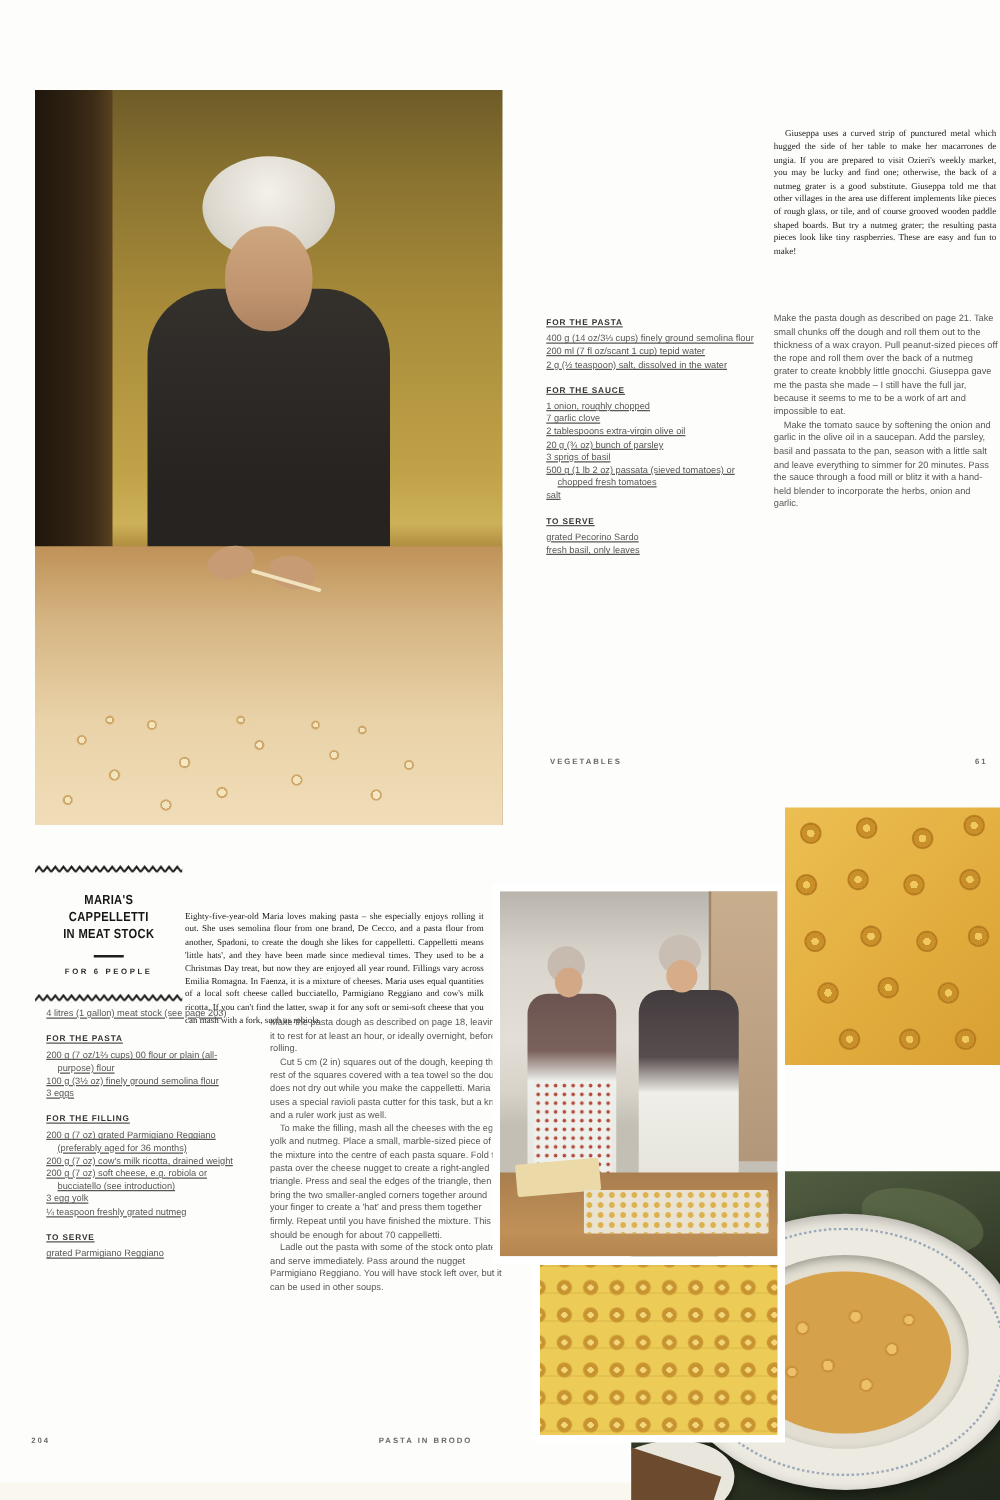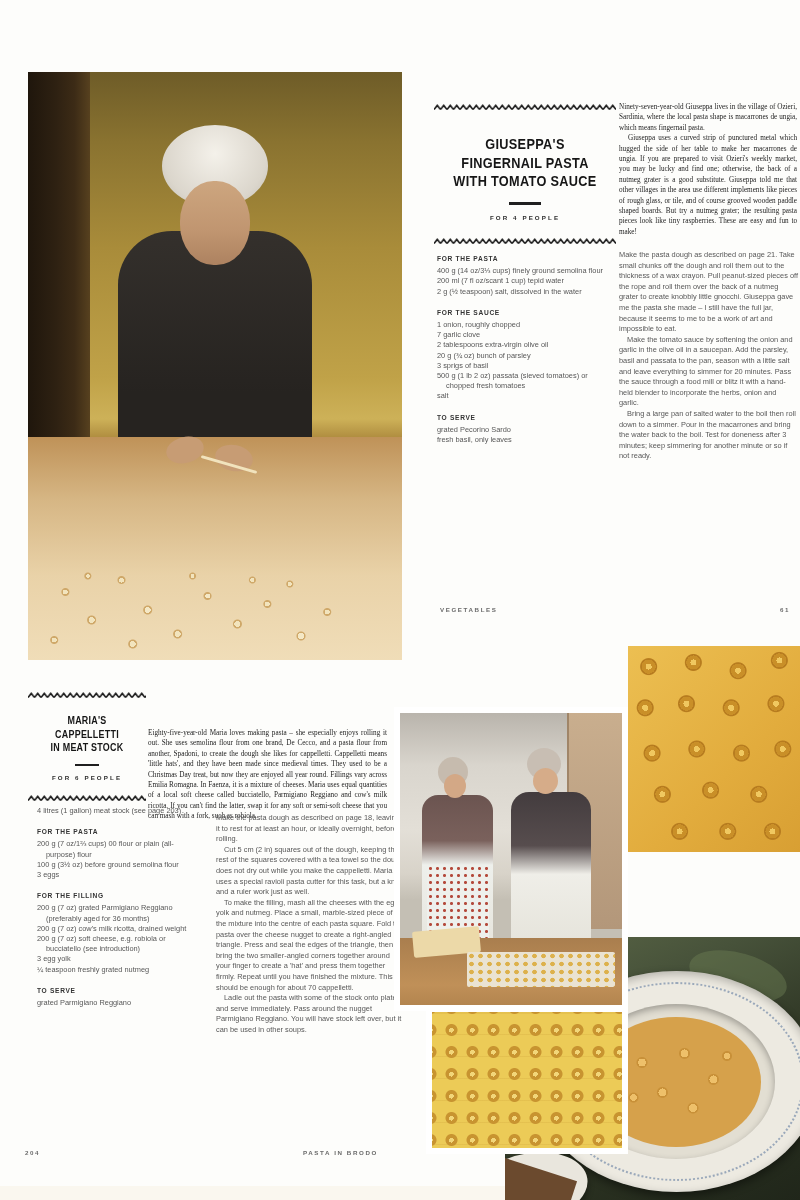--- a/index.html
+++ b/index.html
@@ -10,21 +10,21 @@
   .title-lines{font-weight:bold;color:#161616;}
   .tb-top .title-lines{font-size:15.5px;line-height:18.5px;letter-spacing:.4px;transform:scaleX(.82);transform-origin:50% 50%;}
   .tb-bot .title-lines{font-size:10.5px;line-height:13.5px;letter-spacing:.3px;transform:scaleX(.85);transform-origin:50% 50%;}
   .title-block{text-align:center;}
   .rule{background:#1f1f1f;margin:0 auto;}
   .serves{font-size:6.2px;font-weight:bold;letter-spacing:2.1px;color:#2e2e2e;}
   .zz{display:block;width:100%;height:7px;}
   .intro{font-family:"Liberation Serif",serif;font-size:7.2px;line-height:10.4px;text-align:justify;color:#1c1c1c;}
   .intro p{margin:0;}
   .intro p.ind{text-indent:9px;}
-  .ing{font-size:7.4px;line-height:10.2px;color:#575757;}
+  .ing{font-size:7.4px;line-height:10.2px;color:#575757;text-decoration:underline;}
   .ing-head{font-size:6.6px;font-weight:bold;letter-spacing:.7px;color:#343434;margin:11px 0 2px;}
   .ing-head.first{margin-top:0;}
   .ing-item{padding-left:9px;text-indent:-9px;}
   .method{font-size:7.4px;line-height:10.6px;color:#575757;}
   .method-p{margin:0;}
   .method-p + .method-p{text-indent:8px;}
   .foot{font-size:6.2px;letter-spacing:1.6px;color:#6a6a6a;font-weight:bold;}
   
   .photo{position:absolute;overflow:hidden;}
   .layer{position:absolute;}
@@ -151,38 +151,22 @@
     <div class="layer p-body"></div>
     <div class="layer p-hair"></div>
     <div class="layer p-face"></div>
     <div class="layer p-table"></div>
     <div class="layer p-dots"></div>
     <div class="layer p-hand" style="left:37%;top:62%;transform:rotate(-14deg);"></div>
     <div class="layer p-hand" style="left:50%;top:63.5%;transform:rotate(12deg);"></div>
     <div class="layer p-rope"></div>
   </div>
 
-  <div class="abs title-block tb-top" style="left:434px;top:104px;width:182px;">
-    <svg class="zz">
-        <rect width="100%" height="7" fill="url(#zz)"></rect>
-      </svg>
-    <div style="margin-top:24px;">
-      <div class="title-lines">GIUSEPPA'S</div>
-      <div class="title-lines">FINGERNAIL PASTA</div>
-      <div class="title-lines">WITH TOMATO SAUCE</div>
-    </div>
-    <div class="rule" style="width:32px;height:3px;margin-top:11px;margin-bottom:9px;"></div>
-    <div class="serves">FOR 4 PEOPLE</div>
-    <svg class="zz" style="margin-top:17px;">
-        <rect width="100%" height="7" fill="url(#zz)"></rect>
-      </svg>
-  </div>
 
   <div class="abs intro" style="left:619px;top:102px;width:178px;">
-    <p>Ninety-seven-year-old Giuseppa lives in the village of Ozieri, Sardinia, where the local pasta shape is macarrones de ungia, which means fingernail pasta.</p>
     <p class="ind">Giuseppa uses a curved strip of punctured metal which hugged the side of her table to make her macarrones de ungia. If you are prepared to visit Ozieri's weekly market, you may be lucky and find one; otherwise, the back of a nutmeg grater is a good substitute. Giuseppa told me that other villages in the area use different implements like pieces of rough glass, or tile, and of course grooved wooden paddle shaped boards. But try a nutmeg grater; the resulting pasta pieces look like tiny raspberries. These are easy and fun to make!</p>
   </div>
 
   <div class="abs ing" style="left:437px;top:254px;width:172px;">
     <div class="ing-head first">FOR THE PASTA</div>
     <div>
         <div class="ing-item">400 g (14 oz/3⅓ cups) finely ground semolina flour</div>
         <div class="ing-item">200 ml (7 fl oz/scant 1 cup) tepid water</div>
         <div class="ing-item">2 g (½ teaspoon) salt, dissolved in the water</div>
       </div>
@@ -199,21 +183,20 @@
     <div class="ing-head">TO SERVE</div>
     <div>
         <div class="ing-item">grated Pecorino Sardo</div>
         <div class="ing-item">fresh basil, only leaves</div>
       </div>
   </div>
 
   <div class="abs method" style="left:619px;top:250px;width:179px;">
       <div class="method-p">Make the pasta dough as described on page 21. Take small chunks off the dough and roll them out to the thickness of a wax crayon. Pull peanut-sized pieces off the rope and roll them over the back of a nutmeg grater to create knobbly little gnocchi. Giuseppa gave me the pasta she made – I still have the full jar, because it seems to me to be a work of art and impossible to eat.</div>
       <div class="method-p">Make the tomato sauce by softening the onion and garlic in the olive oil in a saucepan. Add the parsley, basil and passata to the pan, season with a little salt and leave everything to simmer for 20 minutes. Pass the sauce through a food mill or blitz it with a hand-held blender to incorporate the herbs, onion and garlic.</div>
-      <div class="method-p">Bring a large pan of salted water to the boil then roll down to a simmer. Pour in the macarrones and bring the water back to the boil. Test for doneness after 3 minutes; keep simmering for another minute or so if not ready.</div>
     </div>
 
   <div class="abs foot" style="left:440px;top:606px;width:350px;display:flex;justify-content:space-between;">
     <span>VEGETABLES</span>
     <span>61</span>
   </div>
 
   <div class="photo p-tort">
     <div class="layer t-dots"></div>
   </div>
@@ -266,21 +249,21 @@
     <p>Eighty-five-year-old Maria loves making pasta – she especially enjoys rolling it out. She uses semolina flour from one brand, De Cecco, and a pasta flour from another, Spadoni, to create the dough she likes for cappelletti. Cappelletti means 'little hats', and they have been made since medieval times. They used to be a Christmas Day treat, but now they are enjoyed all year round. Fillings vary across Emilia Romagna. In Faenza, it is a mixture of cheeses. Maria uses equal quantities of a local soft cheese called bucciatello, Parmigiano Reggiano and cow's milk ricotta. If you can't find the latter, swap it for any soft or semi-soft cheese that you can mash with a fork, such as robiola.</p>
   </div>
 
   <div class="abs ing" style="left:37px;top:806px;width:162px;">
     <div>
         <div class="ing-item">4 litres (1 gallon) meat stock (see page 203)</div>
       </div>
     <div class="ing-head">FOR THE PASTA</div>
     <div>
         <div class="ing-item">200 g (7 oz/1⅔ cups) 00 flour or plain (all-purpose) flour</div>
-        <div class="ing-item">100 g (3½ oz) before ground semolina flour</div>
+        <div class="ing-item">100 g (3½ oz) finely ground semolina flour</div>
         <div class="ing-item">3 eggs</div>
       </div>
     <div class="ing-head">FOR THE FILLING</div>
     <div>
         <div class="ing-item">200 g (7 oz) grated Parmigiano Reggiano (preferably aged for 36 months)</div>
         <div class="ing-item">200 g (7 oz) cow's milk ricotta, drained weight</div>
         <div class="ing-item">200 g (7 oz) soft cheese, e.g. robiola or bucciatello (see introduction)</div>
         <div class="ing-item">3 egg yolk</div>
         <div class="ing-item">¼ teaspoon freshly grated nutmeg</div>
       </div>

